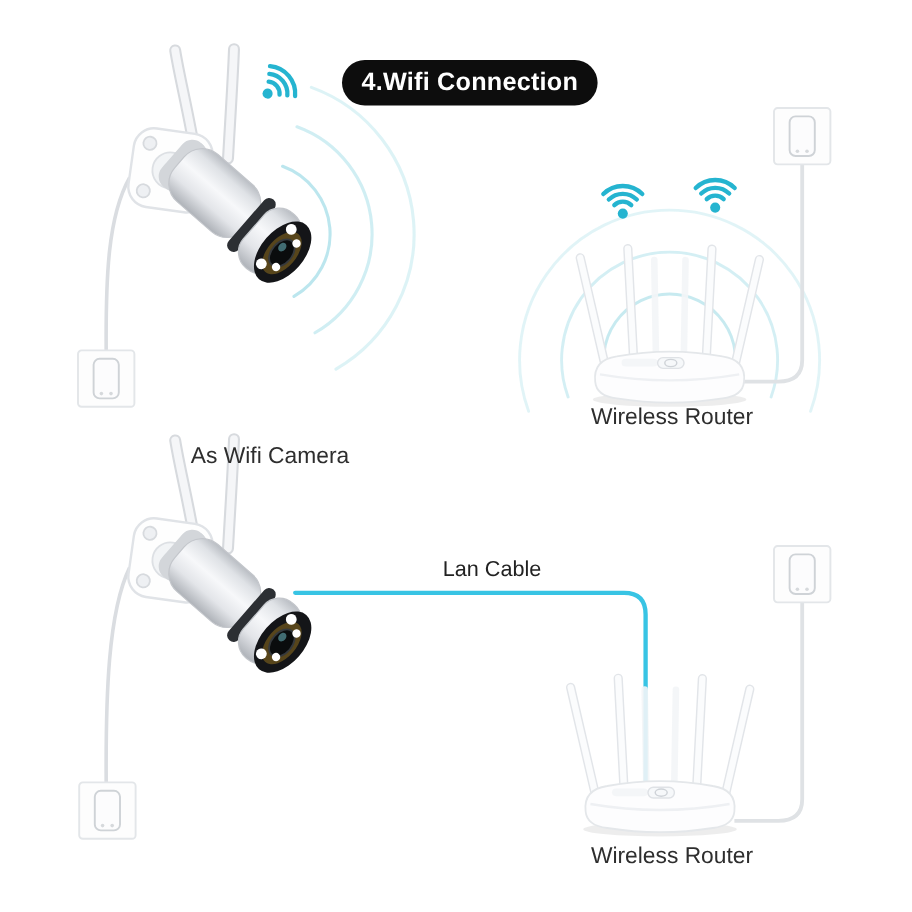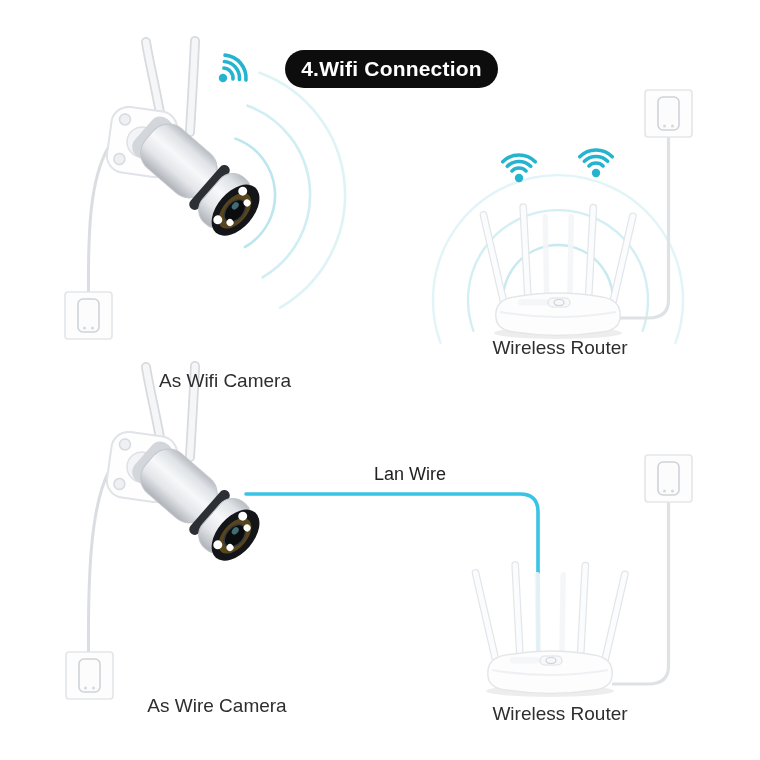--- a/index.html
+++ b/index.html
@@ -137,16 +137,15 @@
     <use href="#gOutlet" x="66" y="652"></use>
 
     <use href="#gRouter" transform="translate(550,688)"></use>
     <use href="#gCamera" transform="translate(142,467)"></use>
   </svg>
 
   <div class="banner" id="banner1">4.Wifi Connection</div>
   <div class="label" id="lblCam1">As Wifi Camera</div>
   <div class="label" id="lblRouter1">Wireless Router</div>
 
-  <div class="label" id="lblLan">Lan Wire</div>
-  <div class="label" id="lblCam2">As Wire Camera</div>
+  <div class="label" id="lblLan">Lan Cable</div>
   <div class="label" id="lblRouter2">Wireless Router</div>
 </div>
 
 </body></html>

